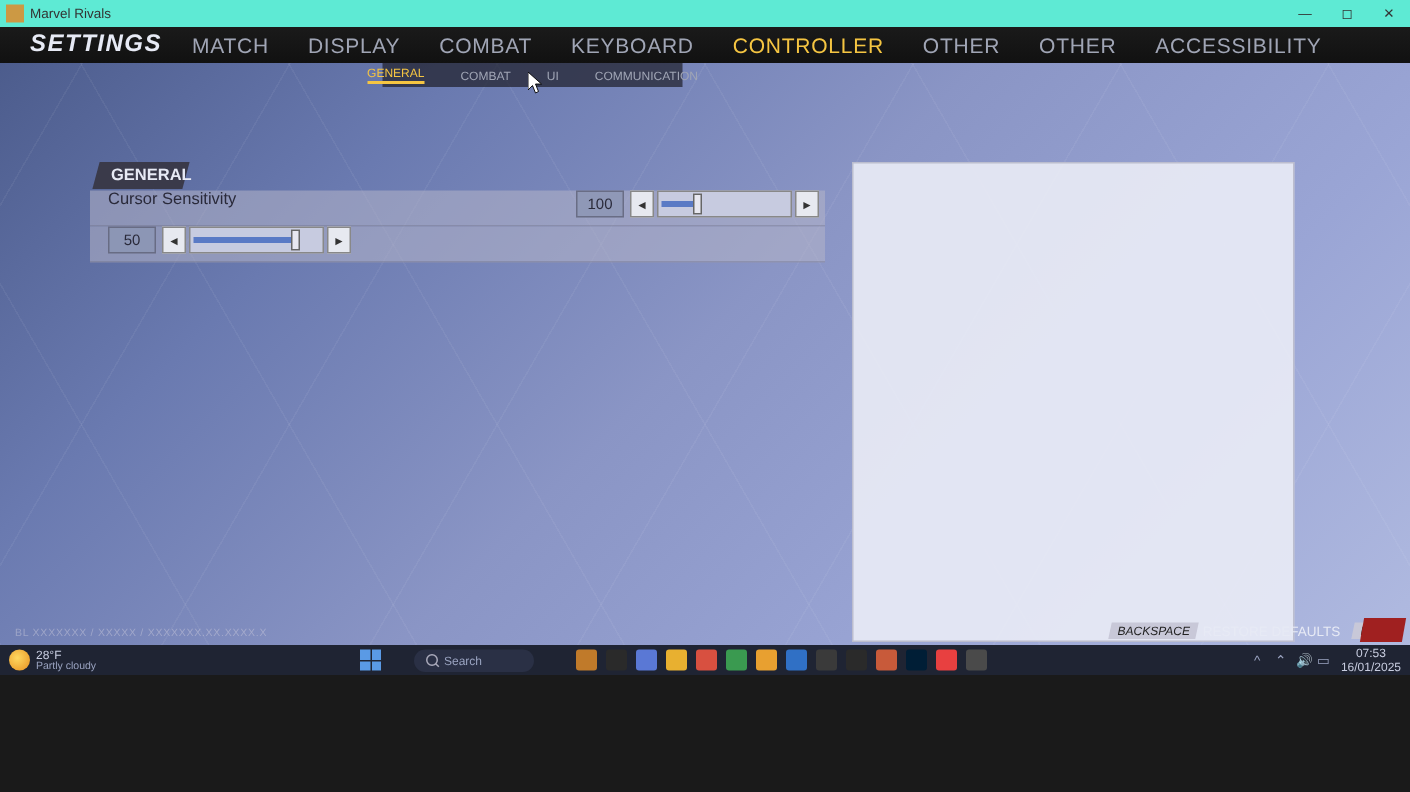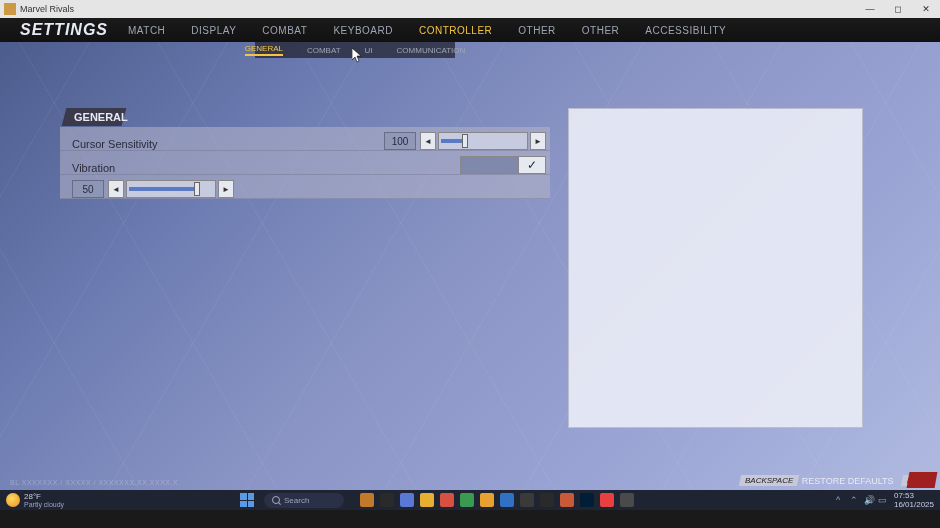--- a/index.html
+++ b/index.html
@@ -1,67 +1,67 @@
 <!DOCTYPE html>
 <html><head>
 <meta charset="utf-8">
 <style>
 *{margin:0;padding:0;box-sizing:border-box;font-family:Arial,Helvetica,sans-serif}
 html,body{width:940px;height:528px;overflow:hidden;background:#1a1a1a}
-.titlebar{height:18px;background:#e5e5e5;display:flex;align-items:center;font-size:9px;color:#333;position:relative}
+.titlebar{height:18px;background:#5eead4;display:flex;align-items:center;font-size:9px;color:#333;position:relative}
 .titlebar .icon{width:12px;height:12px;margin:0 4px;background:#cc9944}
 .titlebar .controls{position:absolute;right:0;display:flex}
 .titlebar .controls span{width:28px;text-align:center;font-size:9px;color:#333;cursor:default}
-.game-area{height:472px;position:relative;background:linear-gradient(135deg,#4a5a8a 0%,#6a7ab0 25%,#8a95c5 50%,#9aa5d5 75%,#b0bae0 100%);overflow:hidden}
+.game-area{height:412px;position:relative;background:linear-gradient(135deg,#4a5a8a 0%,#6a7ab0 25%,#8a95c5 50%,#9aa5d5 75%,#b0bae0 100%);overflow:hidden}
 .game-area::before{content:'';position:absolute;inset:0;background-image:repeating-linear-gradient(60deg,rgba(255,255,255,0.05) 0,rgba(255,255,255,0.05) 1px,transparent 1px,transparent 120px),repeating-linear-gradient(-60deg,rgba(255,255,255,0.05) 0,rgba(255,255,255,0.05) 1px,transparent 1px,transparent 120px);pointer-events:none}
 .top-bar{height:24px;background:linear-gradient(180deg,#1a1a1a,#111);display:flex;align-items:center;position:relative;z-index:2}
 .settings-title{font-style:italic;font-weight:bold;letter-spacing:1px;color:#e7eaf5;font-size:16px;padding:0 20px}
-.main-tabs{display:flex;gap:26px;font-size:10px;letter-spacing:0.5px}
+.main-tabs{display:flex;gap:26px;font-size:14px;letter-spacing:0.5px}
 .main-tab{color:#a0a5b5;cursor:pointer}
 .main-tab.active{color:#f5c542}
 .sub-bar{height:16px;background:rgba(30,30,40,0.7);display:flex;justify-content:center;align-items:center;gap:24px;font-size:8px;position:relative;z-index:2;margin:0 auto;width:200px;margin-left:255px}
 .sub-tab{color:#a0a5b5;cursor:pointer}
 .sub-tab.active{color:#f5c542;border-bottom:2px solid #f5c542;padding-bottom:1px}
 .content{position:relative;z-index:2;padding:50px 20px 0 60px;display:flex;gap:18px}
 .panel{width:490px}
 .section-header{background:#3a3a4a;color:#e7eaf5;font-size:11px;font-weight:bold;padding:3px 10px;width:60px;transform:skew(-15deg);margin-bottom:1px;position:relative;left:4px}
 .section-header span{display:inline-block;transform:skew(15deg)}
-.row{display:flex;align-items:flex-end;height:24px;background:rgba(180,180,200,0.55);border-bottom:1px solid rgba(100,100,120,0.3);padding-left:12px;font-size:11px;color:#2a2a3a}
+.row{display:flex;align-items:flex-start;height:24px;background:rgba(180,180,200,0.55);border-bottom:1px solid rgba(100,100,120,0.3);padding-left:12px;font-size:11px;color:#2a2a3a}
 .row .label{flex:1}
 .valbox{width:32px;height:18px;background:rgba(140,150,180,0.8);border:1px solid rgba(80,80,100,0.6);display:flex;align-items:center;justify-content:center;font-size:10px;color:#2a2a3a;margin-right:4px}
 .arrow{width:16px;height:18px;background:#e7e9f0;border:1px solid #888;display:flex;align-items:center;justify-content:center;font-size:8px;color:#333;cursor:pointer}
 .slider{width:90px;height:18px;background:#c7cbe0;border:1px solid #888;position:relative;margin:0 2px}
 .slider-fill{position:absolute;left:2px;top:50%;transform:translateY(-50%);height:4px;background:#5a7ac5}
 .slider-thumb{position:absolute;top:50%;transform:translate(-50%,-50%);width:6px;height:14px;background:#e8e8f0;border:1px solid #666}
 .checkbox-area{width:86px;height:18px;display:flex;margin-right:4px}
 .checkbox-area .bg{flex:1;background:rgba(120,130,165,0.8);border:1px solid #888}
 .checkbox-area .check{width:28px;background:#e7e9f0;border:1px solid #888;display:flex;align-items:center;justify-content:center;font-size:12px;color:#2a2a3a}
 .side-panel{width:295px;height:320px;background:rgba(232,234,245,0.92);border:1px solid rgba(150,150,170,0.5)}
 .bottom-hints{position:absolute;right:12px;bottom:4px;display:flex;gap:8px;font-size:9px;z-index:2}
 .hint{display:flex;align-items:center;gap:4px;color:#e7eaf5}
 .hint .key{background:#c8c8d8;color:#222;padding:1px 5px;font-size:8px;font-style:italic;transform:skew(-12deg)}
 .hint .key span{display:inline-block;transform:skew(12deg)}
 .corner-text{position:absolute;left:10px;bottom:4px;font-size:7px;color:rgba(200,200,220,0.5);letter-spacing:0.5px;z-index:2}
 .corner-flag{position:absolute;right:4px;bottom:2px;width:28px;height:16px;background:#a02020;transform:skew(-10deg);z-index:3}
 .cursor{position:absolute;left:352px;top:30px;z-index:10;width:12px;height:16px;pointer-events:none}
 .taskbar{height:20px;background:#1f2433;display:flex;align-items:center;color:#c8cde0;font-size:8px;position:relative}
 .weather{display:flex;align-items:center;gap:4px;padding-left:6px}
 .weather .wicon{width:14px;height:14px;background:radial-gradient(circle at 40% 40%,#ffd860,#e89020);border-radius:50%}
-.taskbar-center{position:absolute;left:240px;display:flex;align-items:center;gap:10px}
+.taskbar-center{position:absolute;left:240px;display:flex;align-items:center;gap:22px}
 .start{width:14px;height:14px;display:grid;grid-template-columns:1fr 1fr;grid-template-rows:1fr 1fr;gap:1px}
 .start div{background:#5a9ae5}
 .search{display:flex;align-items:center;background:#2a3045;border-radius:10px;padding:2px 8px;width:80px;height:15px;gap:4px}
 .search-icon{width:8px;height:8px;border:1px solid #aab;border-radius:50%;position:relative}
 .search-icon::after{content:'';position:absolute;width:3px;height:1px;background:#aab;bottom:-1px;right:-2px;transform:rotate(45deg)}
 .tb-icons{display:flex;gap:6px;margin-left:6px}
 .tb-icon{width:14px;height:14px;border-radius:2px}
 .tray{position:absolute;right:6px;display:flex;align-items:center;gap:6px}
 .tray-icons{display:flex;gap:4px}
 .tray-icons span{width:10px;height:10px;color:#9aa3c0;font-size:9px}
-.clock{text-align:left;line-height:9px;font-size:8px}
+.clock{text-align:center;line-height:9px;font-size:8px}
 </style>
 </head>
 <body>
 
 <div class="titlebar">
   <div class="icon"></div>
   <span>Marvel Rivals</span>
   <div class="controls">
     <span>―</span>
     <span>◻</span>
@@ -98,27 +98,20 @@
         <span class="label">Cursor Sensitivity</span>
         <div class="valbox">100</div>
         <div class="arrow">◄</div>
         <div class="slider">
           <div class="slider-fill" id="cursor-fill" style="width: 30%;"></div>
           <div class="slider-thumb" id="cursor-thumb" style="left: 30%;"></div>
         </div>
         <div class="arrow" style="margin-right:4px">►</div>
       </div>
 
-      <div class="row">
-        <span class="label">Vibration</span>
-        <div class="checkbox-area">
-          <div class="bg"></div>
-          <div class="check">✓</div>
-        </div>
-      </div>
 
       <div class="row">
         <div class="valbox">50</div>
         <div class="arrow">◄</div>
         <div class="slider">
           <div class="slider-fill" id="int-fill" style="width: 80%;"></div>
           <div class="slider-thumb" id="int-thumb" style="left: 80%;"></div>
         </div>
         <div class="arrow" style="margin-right:4px">►</div>
       </div>

